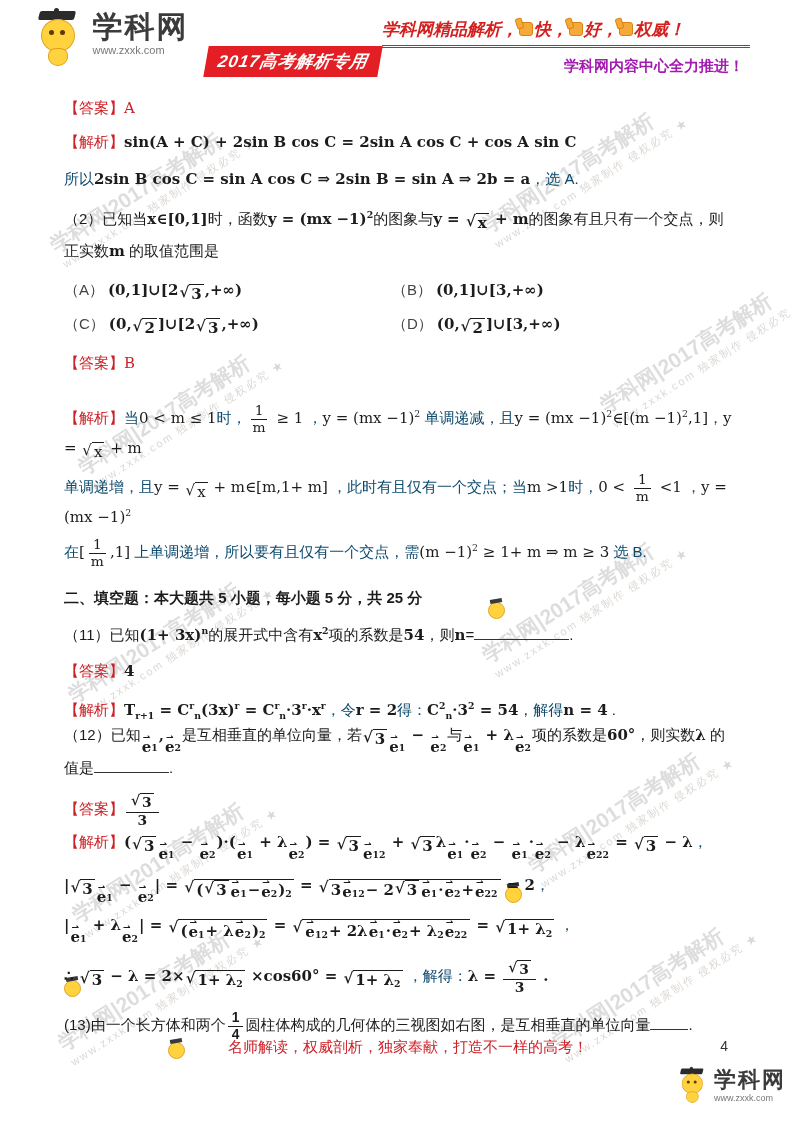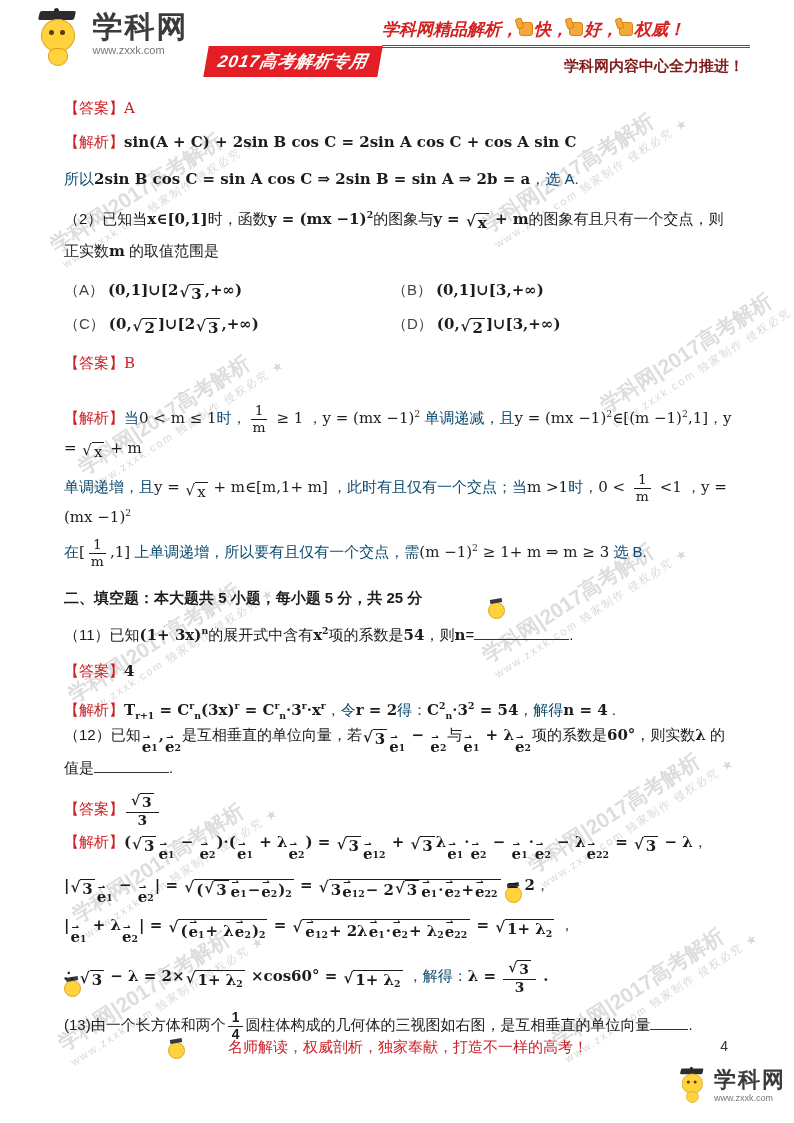--- a/index.html
+++ b/index.html
@@ -26,21 +26,21 @@
   .logoText{display:inline-block;vertical-align:top;margin-left:8px;}
   .logoName{font-size:30px;font-weight:bold;color:#3b3b3b;letter-spacing:2px;line-height:34px;}
   .logoUrl{font-size:11px;color:#777;line-height:12px;}
   .badge{position:absolute;left:170px;top:36px;background:#e31e24;color:#fff;font-weight:bold;font-style:italic;
          font-size:17px;padding:4px 12px;transform:skewX(-10deg);letter-spacing:1px;}
   .sloganBox{position:absolute;right:8px;top:8px;width:368px;}
   .slogan1{color:#d4201f;font-weight:bold;font-style:italic;font-size:17px;font-family:"DejaVu Serif","Liberation Serif",serif;
            border-bottom:3px double #d4201f;padding-bottom:4px;white-space:nowrap;}
   .thumb{display:inline-block;width:12px;height:12px;background:#f5a93a;border:1px solid #d98410;border-radius:3px;position:relative;margin:0 1px;vertical-align:-1px;}
   .thumb::before{content:"";position:absolute;left:-4px;top:-5px;width:5px;height:9px;background:#f5a93a;border:1px solid #d98410;border-radius:2px;transform:rotate(-18deg);}
-  .slogan2{color:#7f1d1d;font-weight:bold;font-size:15px;margin-top:9px;text-align:right;padding-right:6px;}
+  .slogan2{color:#a21caf;font-weight:bold;font-size:15px;margin-top:9px;text-align:right;padding-right:6px;}
   
   #content{position:absolute;left:64px;top:96px;width:672px;z-index:1;font-size:15px;}
   .line{line-height:1.55;}
   .cn{font-family:"Liberation Sans",sans-serif;}
   .b{font-weight:bold;}
   .r{color:#0c4a6e;}
   .lbl{color:#cc2127;}
   .opt{color:#444;margin-right:4px;}
   .m{font-family:"DejaVu Serif","Liberation Serif",serif;font-weight:bold;}
   .mn{font-family:"DejaVu Serif","Liberation Serif",serif;}

